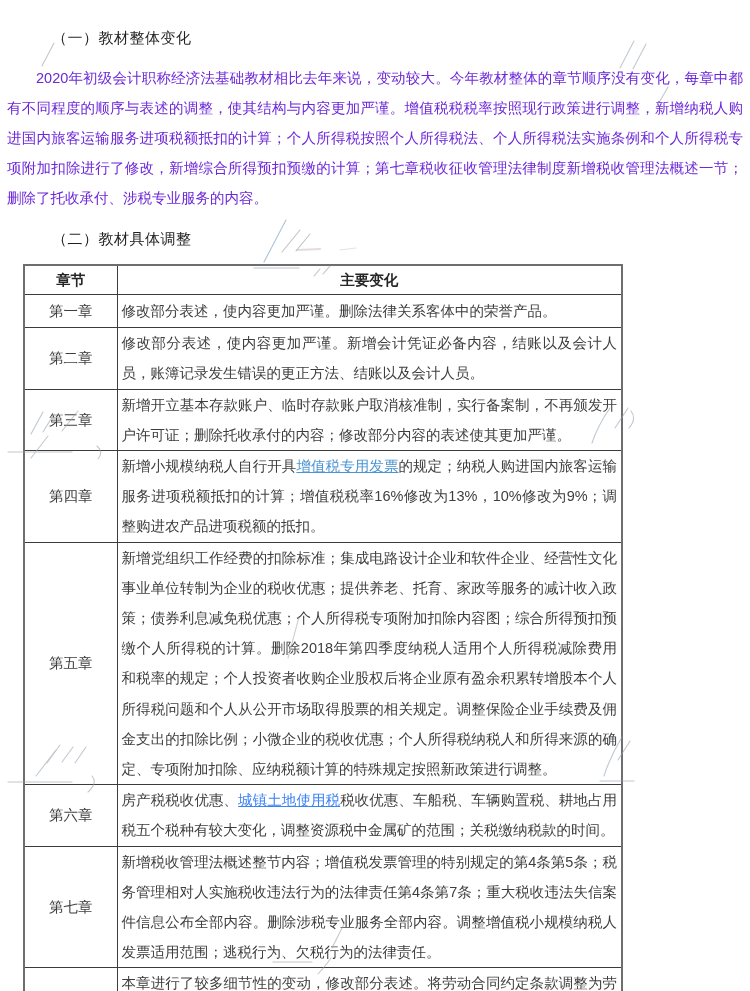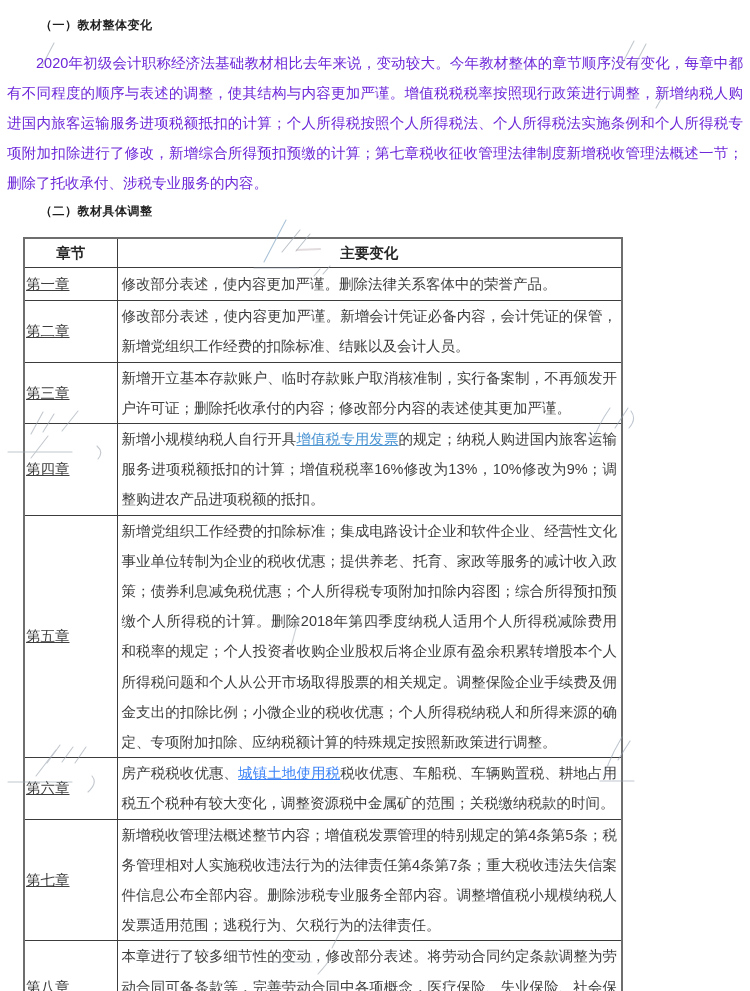--- a/index.html
+++ b/index.html
@@ -4,22 +4,22 @@
 <style>
   html, body { margin: 0; padding: 0; background: #ffffff; }
   body {
     width: 750px; height: 991px; position: relative; overflow: hidden;
     font-family: "Liberation Sans", "DejaVu Sans", sans-serif;
     color: #3e3e3e;
   }
   .doc { padding: 12px 7px 0 7px; position: relative; }
 
   h3.sec {
-    margin: 4px; padding-left: 29px;
-    font-size: 12px; font-weight: bold; color: #1f1f1f;
+    margin: 16px; padding-left: 29px;
+    font-size: 15px; font-weight: normal; color: #1f1f1f;
     line-height: 19px; letter-spacing: 0.5px;
   }
   .sec2 { margin-top: 24px; }
 
   p.body-para {
     margin: 13px 0 0 0;
     font-size: 14.5px; line-height: 30px;
     text-align: justify; text-indent: 2em;
     color: #6d28d9;
   }
@@ -30,21 +30,21 @@
     border: 2px solid #6e6e6e;
   }
   table.changes th, table.changes td {
     border: 1px solid #3c3c3c;
     font-size: 14.5px; color: #3e3e3e;
   }
   table.changes th {
     height: 26px; font-weight: bold; text-align: center; color: #262626;
   }
   col.chapter-col { width: 93px; }
-  td.chapter-cell { vertical-align: middle; line-height: 30.2px; text-decoration: underline; }
+  td.chapter-cell { text-align: center; vertical-align: middle; line-height: 30.2px; }
   td.changes-cell {
     line-height: 30.2px; padding: 0 4px;
     text-align: justify; vertical-align: middle;
   }
   a.inline-link { text-decoration: underline; cursor: pointer; }
 
   svg.scribbles {
     position: absolute; left: 0; top: 0; pointer-events: none;
   }
 </style>
@@ -70,21 +70,21 @@
         <th>主要变化</th>
       </tr>
     </thead>
     <tbody>
         <tr>
           <td class="chapter-cell">第一章</td>
           <td class="changes-cell">修改部分表述，使内容更加严谨。删除法律关系客体中的荣誉产品。</td>
         </tr>
         <tr>
           <td class="chapter-cell">第二章</td>
-          <td class="changes-cell">修改部分表述，使内容更加严谨。新增会计凭证必备内容，会计凭证的保管，新增党组织工作经费的扣除标准、结账以及会计人员。</td>
+          <td class="changes-cell">修改部分表述，使内容更加严谨。新增会计凭证必备内容，结账以及会计人员，账簿记录发生错误的更正方法、结账以及会计人员。</td>
         </tr>
         <tr>
           <td class="chapter-cell">第三章</td>
           <td class="changes-cell">新增开立基本存款账户、临时存款账户取消核准制，实行备案制，不再颁发开户许可证；删除托收承付的内容；修改部分内容的表述使其更加严谨。</td>
         </tr>
         <tr>
           <td class="chapter-cell">第四章</td>
           <td class="changes-cell">新增小规模纳税人自行开具<a class="inline-link" style="color: rgb(74, 148, 210);">增值税专用发票</a>的规定；纳税人购进国内旅客运输服务进项税额抵扣的计算；增值税税率16%修改为13%，10%修改为9%；调整购进农产品进项税额的抵扣。</td>
         </tr>
         <tr>

